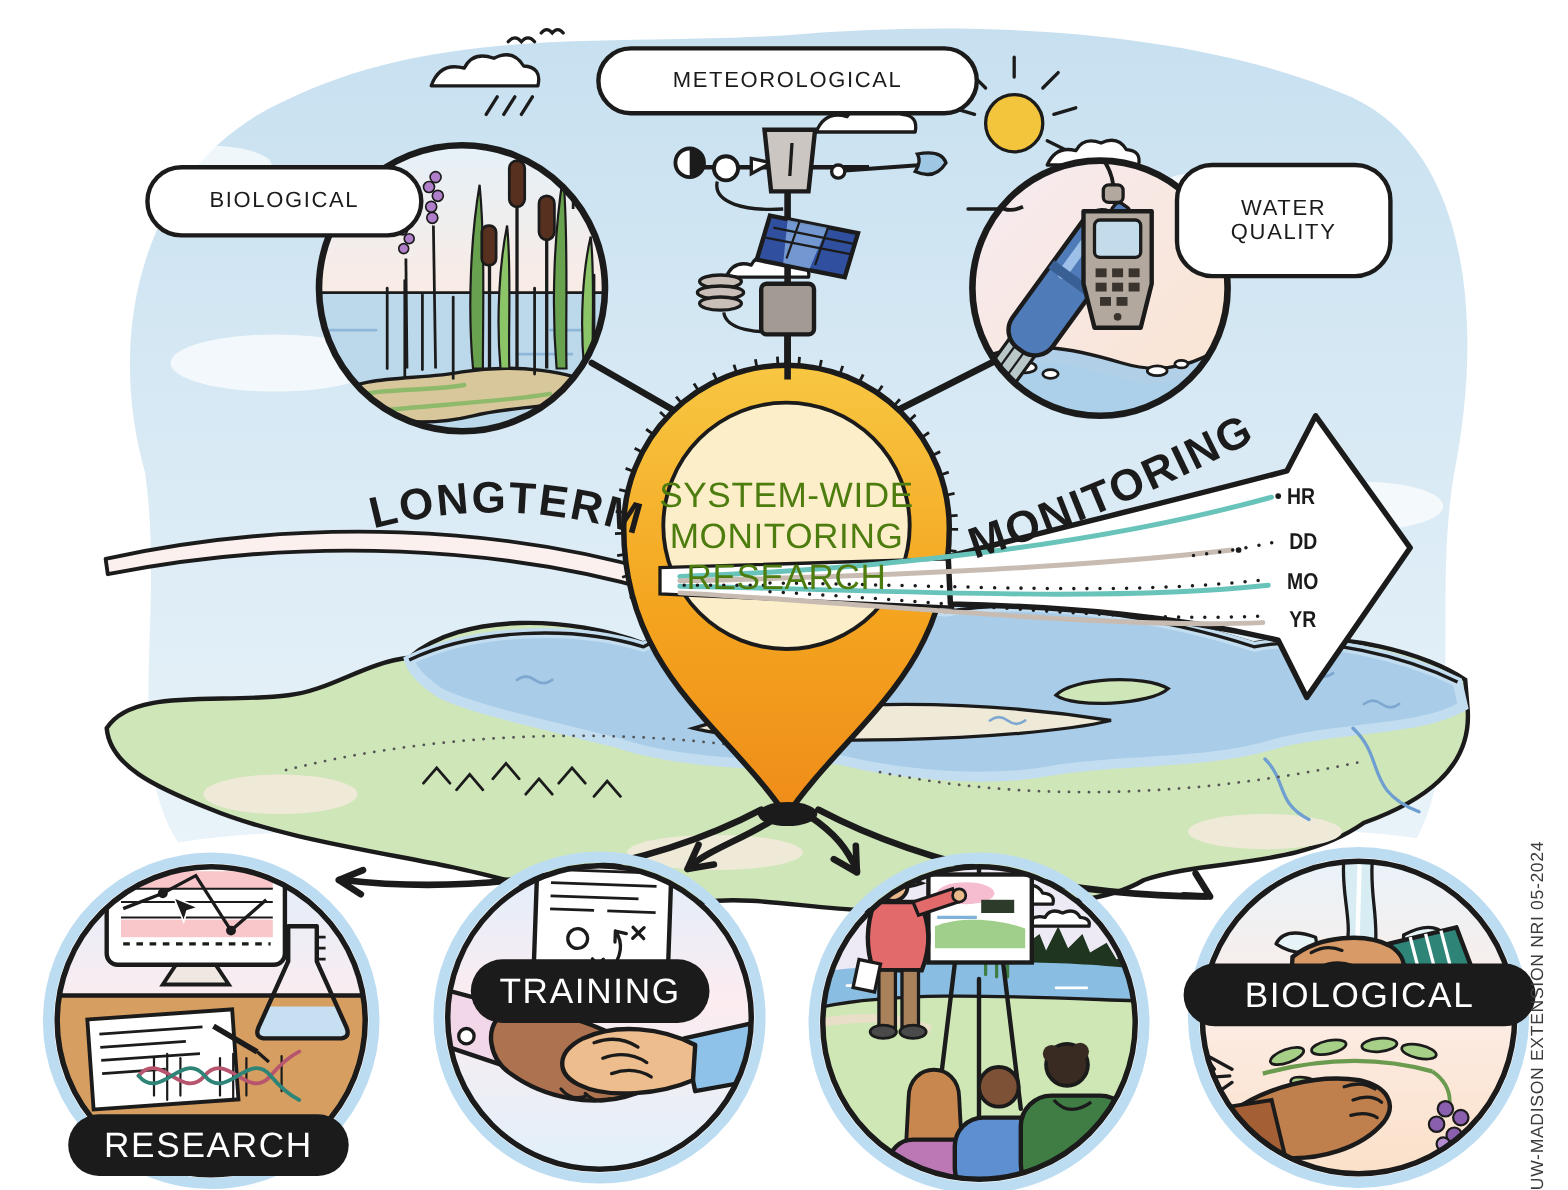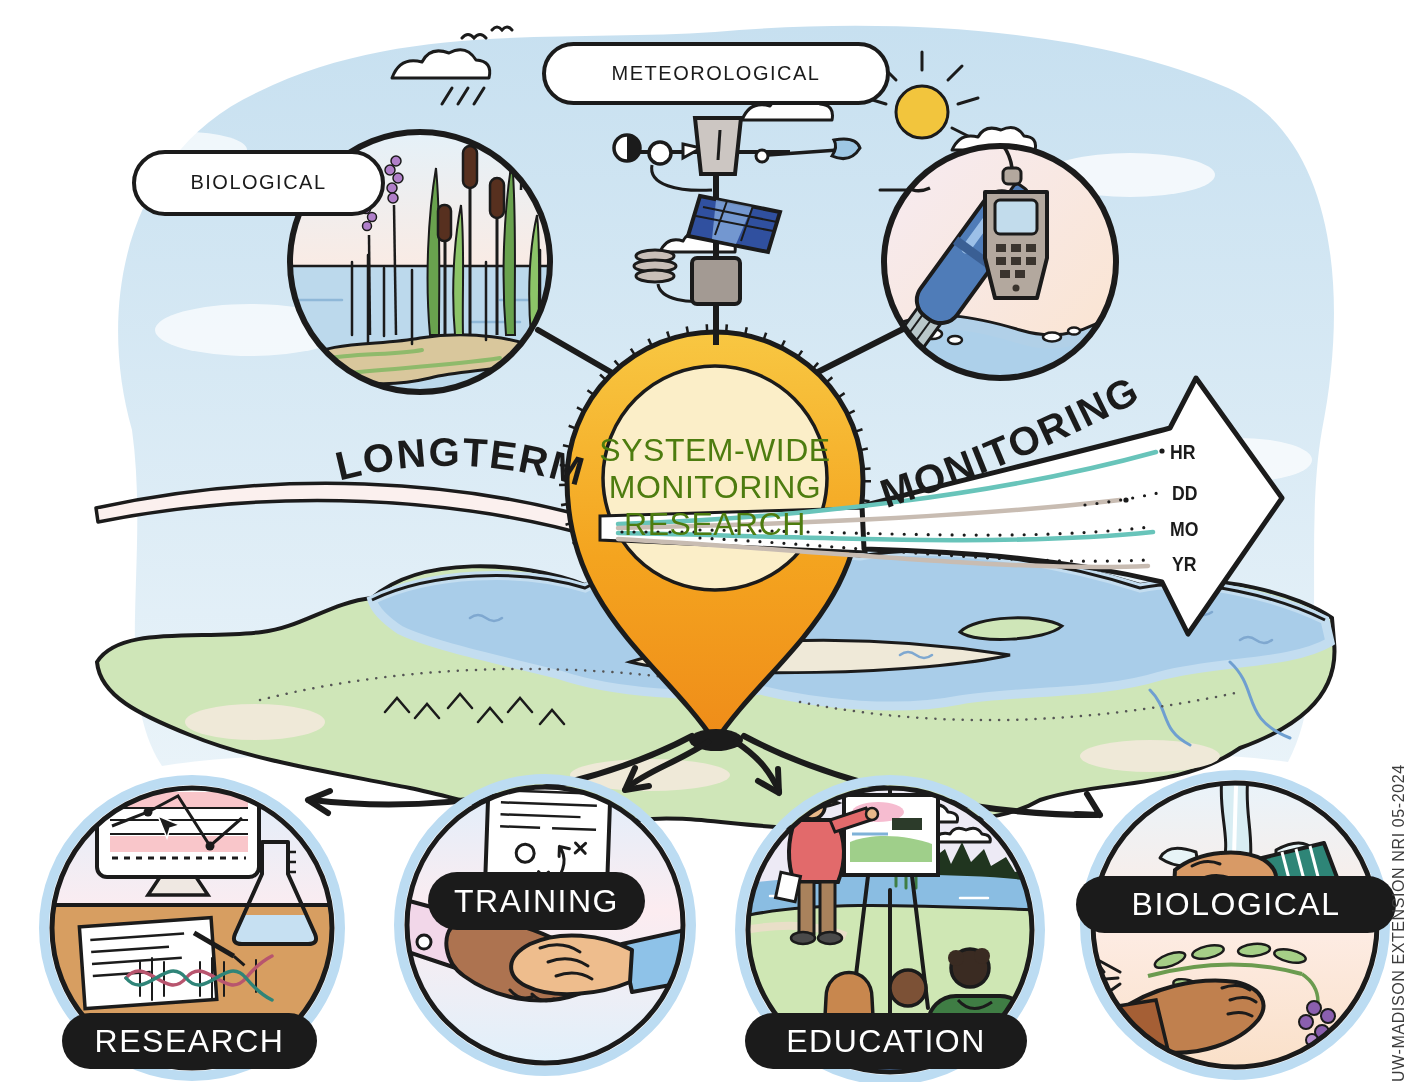--- a/index.html
+++ b/index.html
@@ -570,32 +570,34 @@
 </svg>
 
 <div class="overlay pill-white" style="left:542px;top:42px;width:340px;height:55px;">
   <span>METEOROLOGICAL</span>
 </div>
 
 <div class="overlay pill-white" style="left:132px;top:150px;width:245px;height:58px;">
   <span>BIOLOGICAL</span>
 </div>
 
+<div class="overlay pill-white" style="left:1068px;top:148px;width:190px;height:97px;border-radius:34px;">
+  <span style="width:150px;">WATER QUALITY</span>
+</div>
 
 <div class="overlay pin-text" style="left:555px;top:432px;width:320px;">
   <div>SYSTEM-WIDE</div>
   <div>MONITORING</div>
   <div>RESEARCH</div>
 </div>
 
 <div class="overlay interval-label" style="left:1170px;top:440px;">HR</div>
 <div class="overlay interval-label" style="left:1172px;top:481px;">DD</div>
 <div class="overlay interval-label" style="left:1170px;top:517px;">MO</div>
 <div class="overlay interval-label" style="left:1172px;top:552px;">YR</div>
 
 <div class="overlay pill-black" style="left:62px;top:1013px;width:255px;height:56px;">RESEARCH</div>
 <div class="overlay pill-black" style="left:428px;top:872px;width:217px;height:58px;">TRAINING</div>
-<div class="overlay pill-black" style="left:745px;top:1013px;width:282px;height:56px;">EDUCATION</div>
 <div class="overlay pill-black" style="left:1076px;top:876px;width:320px;height:57px;">BIOLOGICAL</div>
 
 <div class="overlay credit" style="left:1390px;top:732px;height:350px;">UW-MADISON EXTENSION NRI 05-2024</div>
 
 </div>
 
 </body></html>

